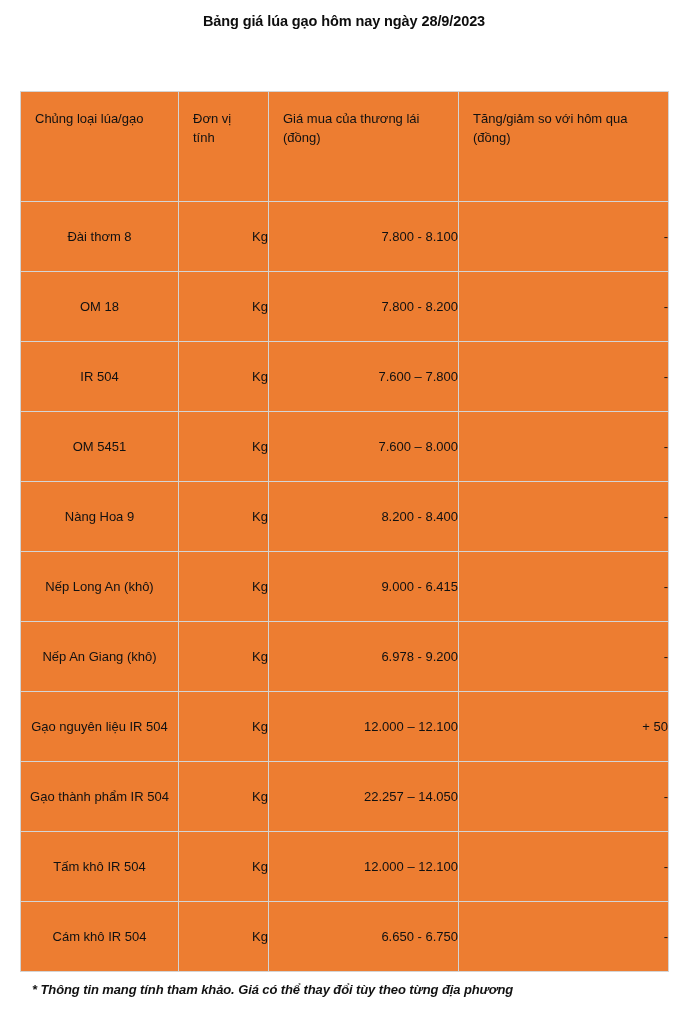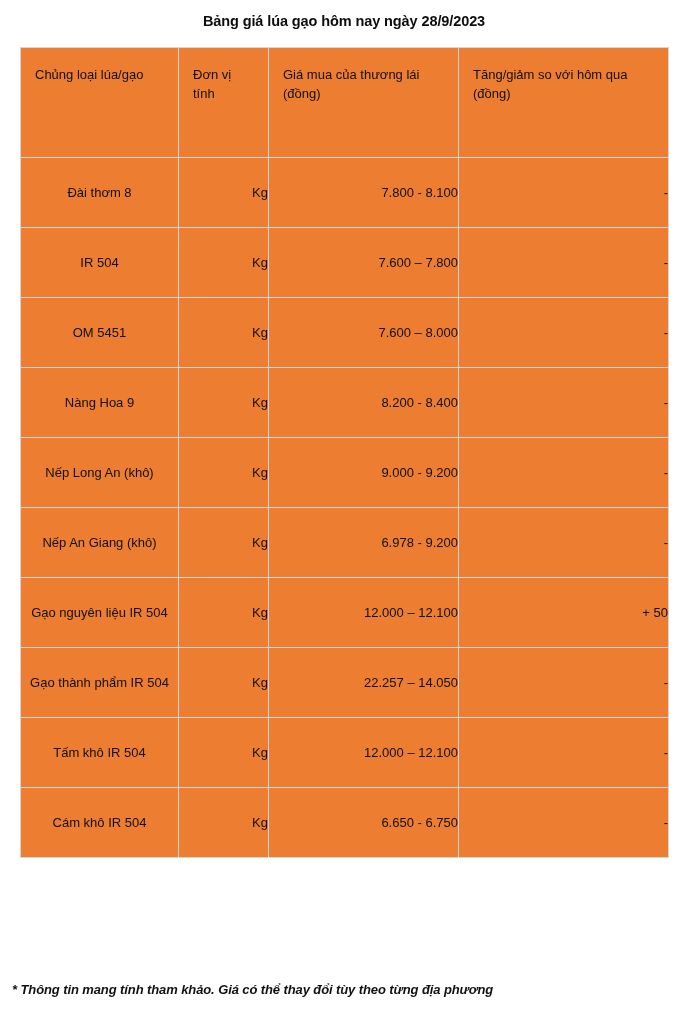--- a/index.html
+++ b/index.html
@@ -38,20 +38,21 @@
     left: 20px;
     top: 47px;
     width: 648px;
   }
 
   table.price-table {
     border-collapse: collapse;
     width: 648px;
     table-layout: fixed;
     background: #ED7D31;
+    margin-top: 44px;
   }
 
   table.price-table col.c1 { width: 158px; }
   table.price-table col.c2 { width: 90px;  }
   table.price-table col.c3 { width: 190px; }
   table.price-table col.c4 { width: 210px; }
 
   table.price-table td,
   table.price-table th {
     background: #ED7D31;
@@ -83,21 +84,21 @@
   }
   td.cell-unit,
   td.cell-price,
   td.cell-change {
     text-align: right;
     padding: 0 6px;
   }
 
   .footnote {
     position: absolute;
-    left: 12px;
+    left: 32px;
     top: 981px;
     width: 648px;
     font-size: 13px;
     font-style: italic;
     font-weight: bold;
     color: #111111;
     letter-spacing: -0.1px;
     line-height: 17px;
   }
 </style>
@@ -125,41 +126,47 @@
         </tr>
       </thead>
       <tbody id="table-body">
           <tr class="data-row">
             <td class="cell-name">Đài thơm 8</td>
             <td class="cell-unit">Kg</td>
             <td class="cell-price">7.800 - 8.100</td>
             <td class="cell-change">-</td>
           </tr>
           <tr class="data-row">
+            <td class="cell-name">OM 18</td>
+            <td class="cell-unit">Kg</td>
+            <td class="cell-price">7.800 - 8.200</td>
+            <td class="cell-change">-</td>
+          </tr>
+          <tr class="data-row">
             <td class="cell-name">IR 504</td>
             <td class="cell-unit">Kg</td>
             <td class="cell-price">7.600 – 7.800</td>
             <td class="cell-change">-</td>
           </tr>
           <tr class="data-row">
             <td class="cell-name">OM 5451</td>
             <td class="cell-unit">Kg</td>
             <td class="cell-price">7.600 – 8.000</td>
             <td class="cell-change">-</td>
           </tr>
           <tr class="data-row">
             <td class="cell-name">Nàng Hoa 9</td>
             <td class="cell-unit">Kg</td>
             <td class="cell-price">8.200 - 8.400</td>
             <td class="cell-change">-</td>
           </tr>
           <tr class="data-row">
             <td class="cell-name">Nếp Long An (khô)</td>
             <td class="cell-unit">Kg</td>
-            <td class="cell-price">9.000 - 9.200</td>
+            <td class="cell-price">9.000 - 6.415</td>
             <td class="cell-change">-</td>
           </tr>
           <tr class="data-row">
             <td class="cell-name">Nếp An Giang (khô)</td>
             <td class="cell-unit">Kg</td>
             <td class="cell-price">6.978 - 9.200</td>
             <td class="cell-change">-</td>
           </tr>
           <tr class="data-row">
             <td class="cell-name">Gạo nguyên liệu IR 504</td>

